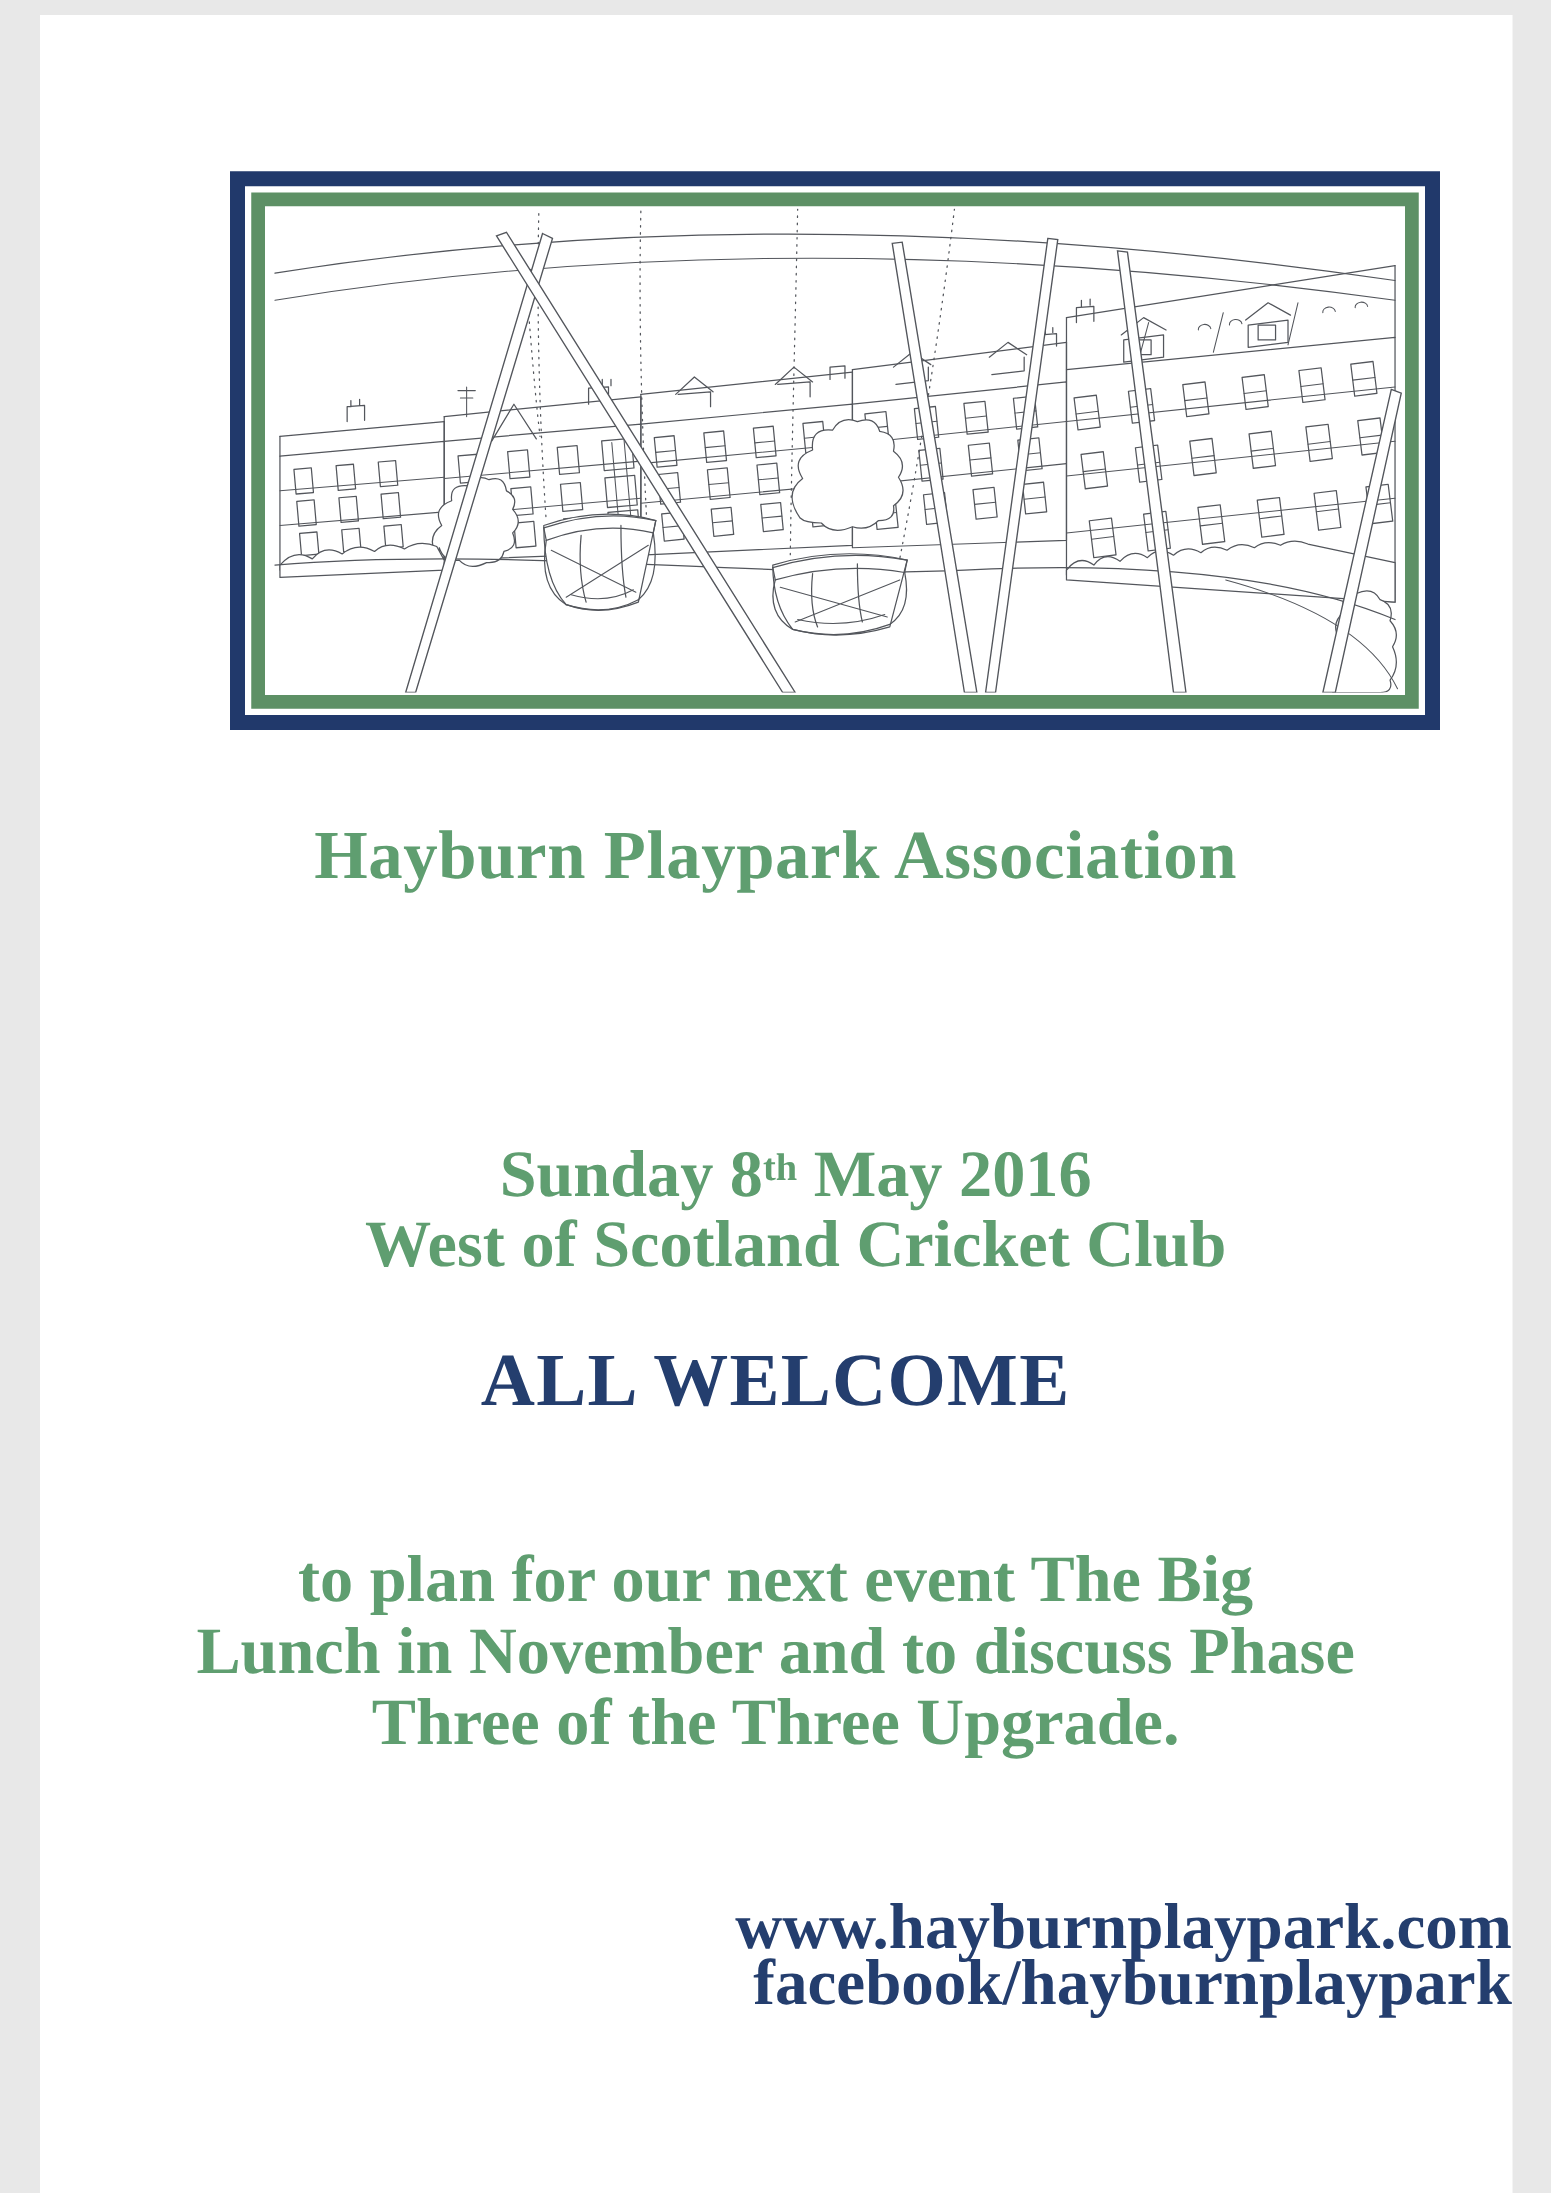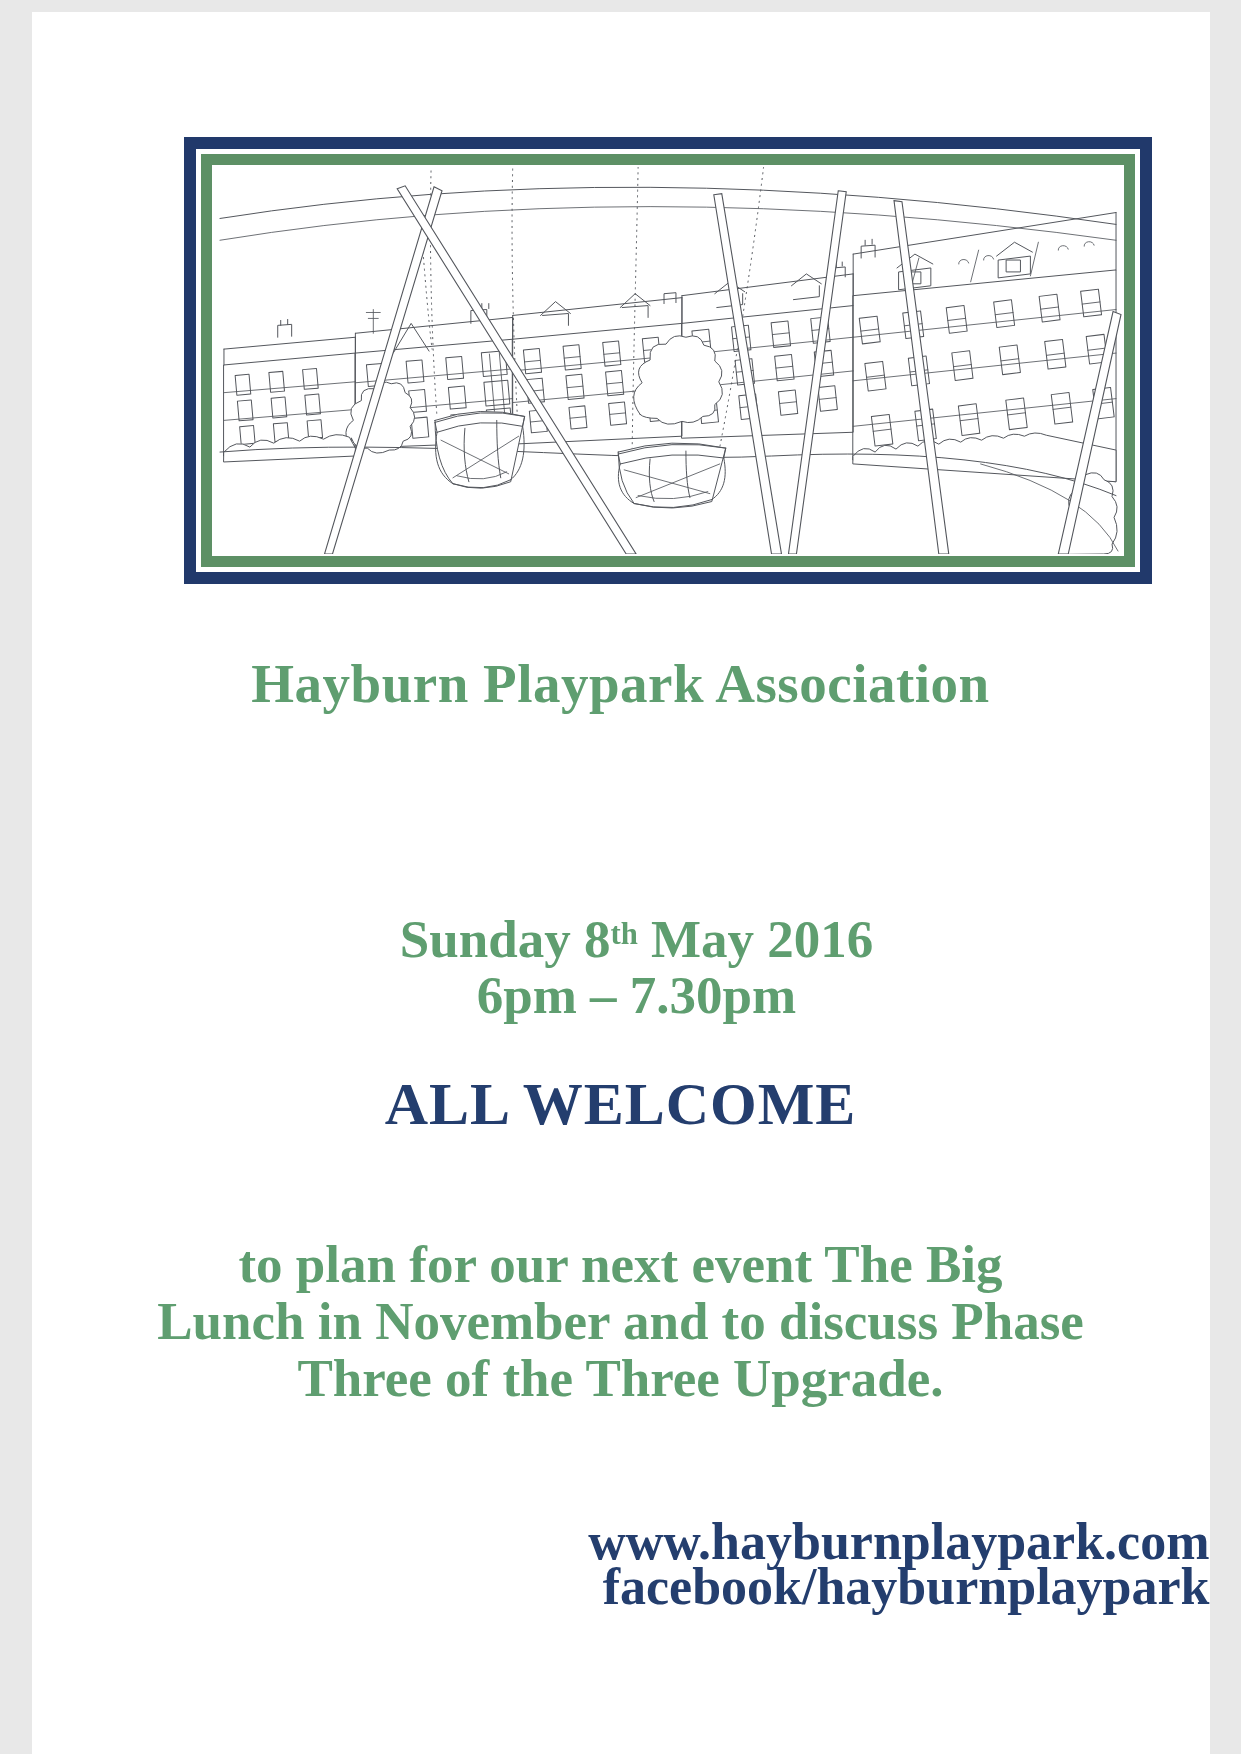--- a/index.html
+++ b/index.html
@@ -249,21 +249,21 @@
         </g>
       </svg>
     </div>
   </div>
 
   <div class="tline org">Hayburn Playpark Association</div>
 
 
   <div class="tline dateblock">
     <div><span>Sunday 8</span><sup class="ord">th</sup><span> May 2016</span></div>
-    <div>6pm – 7.30pm</div>
+    <div>West of Scotland Cricket Club</div>
   </div>
 
   <div class="tline welcome">ALL WELCOME</div>
 
   <div class="tline para">
     <div>to plan for our next event The Big</div>
     <div>Lunch in November and to discuss Phase</div>
     <div>Three of the Three Upgrade.</div>
   </div>
 

